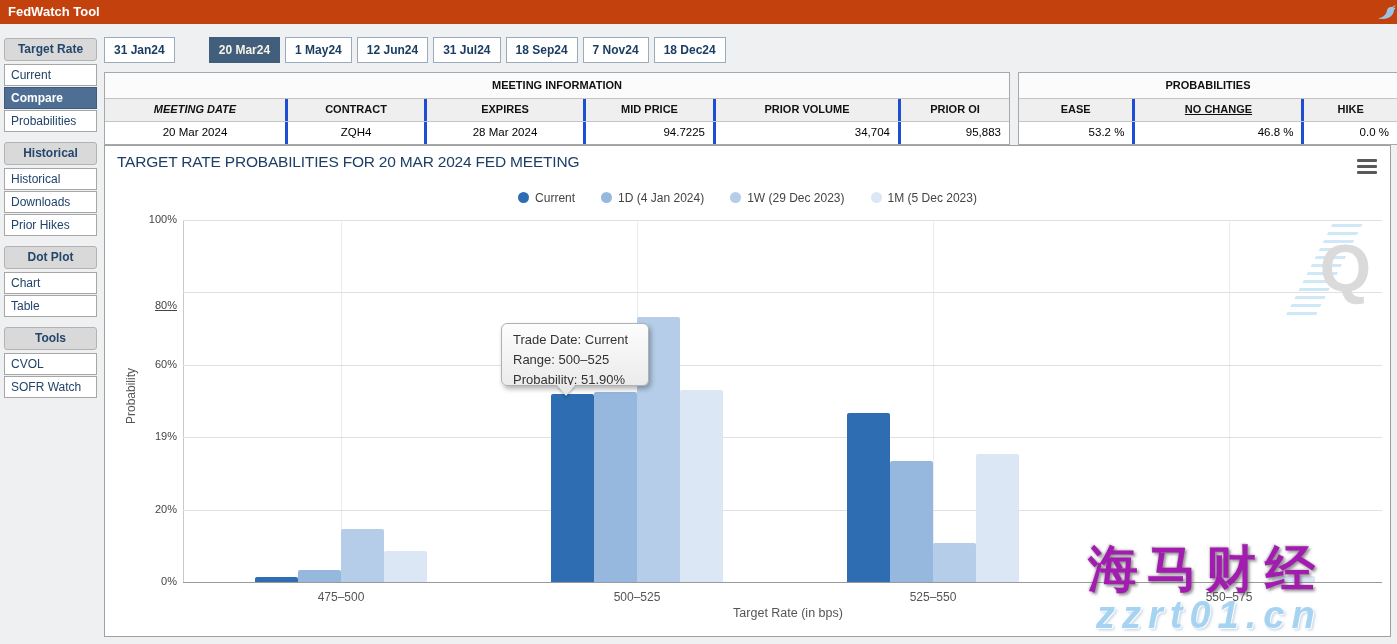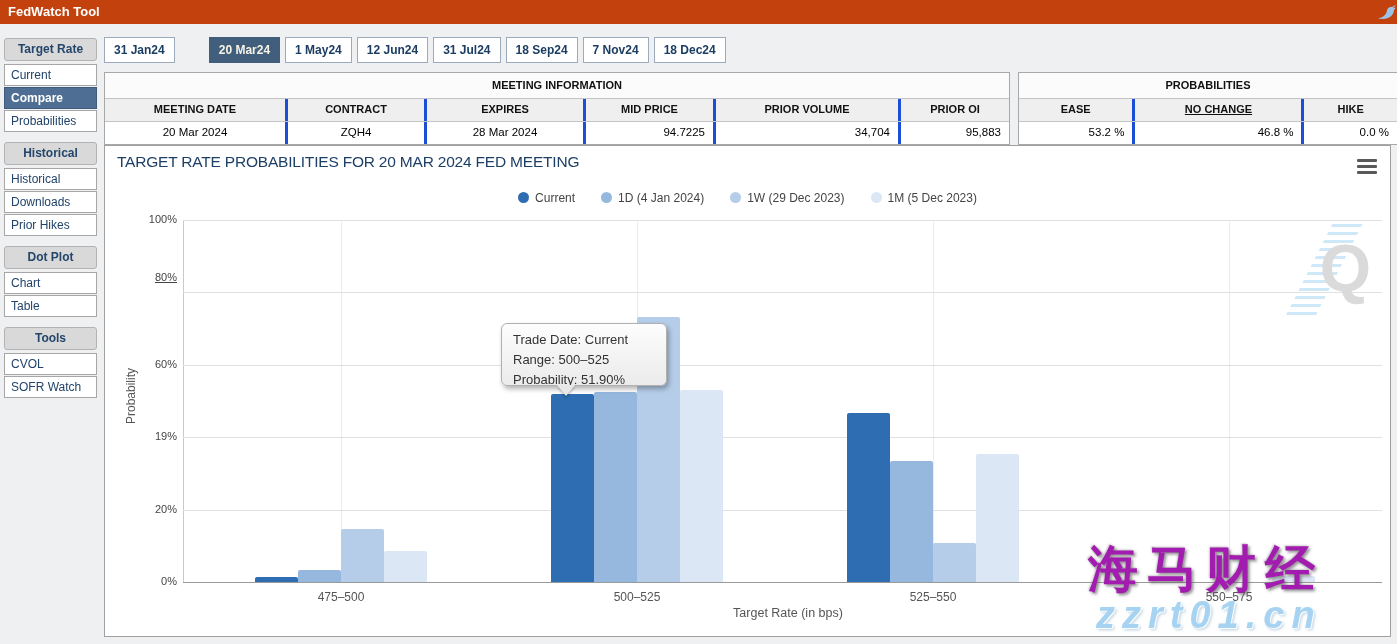--- a/index.html
+++ b/index.html
@@ -63,21 +63,21 @@
   #yaxisline{position:absolute;left:78px;top:74px;width:1px;height:362px;background:#c9c9c9;}
   .ytick{position:absolute;right:1213px;width:60px;text-align:right;font-size:11px;color:#444;}
   .bar{position:absolute;cursor:pointer;}
   .xcat{position:absolute;width:140px;text-align:center;font-size:12px;color:#555;}
   #xtitle{position:absolute;left:0;top:460px;width:1366px;text-align:center;
           font-size:12.5px;color:#555;}
   #ylabel{position:absolute;left:-34px;top:243px;width:120px;text-align:center;
           font-size:12px;color:#555;transform:rotate(-90deg);}
 
   
-  #tooltip{position:absolute;left:396px;top:177px;width:166px;height:63px;z-index:20;
+  #tooltip{position:absolute;left:396px;top:177px;width:148px;height:63px;z-index:20;
            background:linear-gradient(180deg,#fdfdfd 0%,#ebebeb 100%);
            border:1px solid #b0b0b0;border-radius:6px;
            box-shadow:2px 3px 5px rgba(0,0,0,0.3);
            font-size:13px;line-height:20px;color:#333;padding:6px 0 0 11px;box-sizing:border-box;}
   #tooltip:after{content:"";position:absolute;left:55px;top:100%;
            border:9px solid transparent;border-top:11px solid #e8e8e8;
            filter:drop-shadow(0 2px 1px rgba(0,0,0,0.25));}
 
   
   #qlogo{position:absolute;left:1178px;top:76px;width:100px;height:95px;overflow:hidden;}
@@ -125,21 +125,21 @@
       <div class="sb-header">Tools</div>
       <div class="sb-item">CVOL</div>
       <div class="sb-item">SOFR Watch</div>
     </div>
 
   <div id="tabbar"><div class="tab">31 Jan24</div><div class="tab sel">20 Mar24</div><div class="tab">1 May24</div><div class="tab">12 Jun24</div><div class="tab">31 Jul24</div><div class="tab">18 Sep24</div><div class="tab">7 Nov24</div><div class="tab">18 Dec24</div></div>
 
   <div id="meeting-table" class="ptable">
     <div class="ttl">MEETING INFORMATION</div>
     <div class="prow hdr">
-        <div class="pcell" style="width: 180px;">MEETING DATE</div>
+        <div class="pcell" style="width: 180px; font-style: italic;">MEETING DATE</div>
         <div class="pcell" style="width: 139px;">CONTRACT</div>
         <div class="pcell" style="width: 159px;">EXPIRES</div>
         <div class="pcell" style="width: 130px;">MID PRICE</div>
         <div class="pcell" style="width: 185px;">PRIOR VOLUME</div>
         <div class="pcell" style="width: 111px;">PRIOR OI</div>
       </div>
     <div class="prow val">
         <div class="pcell" style="width: 180px; text-align: center;">20 Mar 2024</div>
         <div class="pcell" style="width: 139px; text-align: center;">ZQH4</div>
         <div class="pcell" style="width: 159px; text-align: center;">28 Mar 2024</div>
@@ -182,21 +182,21 @@
         <div class="vgrid" style="left: 1124px;"></div>
         <div class="hgrid base" style="top: 436px;"></div>
         <div class="ytick" style="top: 429px;">0%</div>
         <div class="hgrid" style="top: 363.6px;"></div>
         <div class="ytick" style="top: 356.6px;">20%</div>
         <div class="hgrid" style="top: 291.2px;"></div>
         <div class="ytick" style="top: 284.2px;">19%</div>
         <div class="hgrid" style="top: 218.8px;"></div>
         <div class="ytick" style="top: 211.8px;">60%</div>
         <div class="hgrid" style="top: 146.4px;"></div>
-        <div class="ytick" style="top: 125px; text-decoration: underline;">80%</div>
+        <div class="ytick" style="top: 153px; text-decoration: underline;">80%</div>
         <div class="hgrid" style="top: 74px;"></div>
         <div class="ytick" style="top: 67px;">100%</div>
         <div class="bar" style="left: 150px; top: 431.294px; width: 43px; height: 4.706px; background: rgb(46, 109, 178); border-radius: 2px 2px 0px 0px;"></div>
         <div class="bar" style="left: 446px; top: 248.122px; width: 43px; height: 187.878px; background: rgb(46, 109, 178); border-radius: 2px 2px 0px 0px;"></div>
         <div class="bar" style="left: 742px; top: 266.584px; width: 43px; height: 169.416px; background: rgb(46, 109, 178); border-radius: 2px 2px 0px 0px;"></div>
         <div class="bar" style="left: 193px; top: 423.692px; width: 43px; height: 12.308px; background: rgb(150, 184, 222); border-radius: 2px 2px 0px 0px;"></div>
         <div class="bar" style="left: 489px; top: 245.588px; width: 43px; height: 190.412px; background: rgb(150, 184, 222); border-radius: 2px 2px 0px 0px;"></div>
         <div class="bar" style="left: 785px; top: 315.092px; width: 43px; height: 120.908px; background: rgb(150, 184, 222); border-radius: 2px 2px 0px 0px;"></div>
         <div class="bar" style="left: 236px; top: 383.148px; width: 43px; height: 52.852px; background: rgb(181, 205, 233); border-radius: 2px 2px 0px 0px;"></div>
         <div class="bar" style="left: 532px; top: 171.378px; width: 43px; height: 264.622px; background: rgb(181, 205, 233); border-radius: 2px 2px 0px 0px;"></div>

